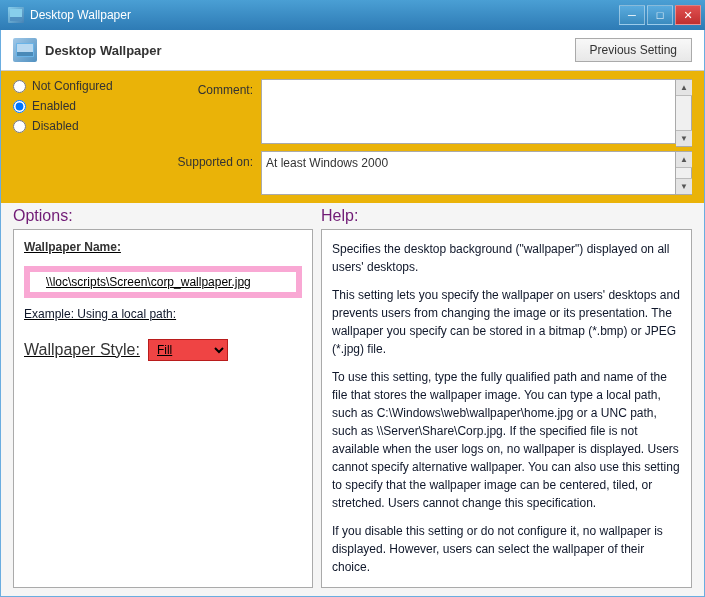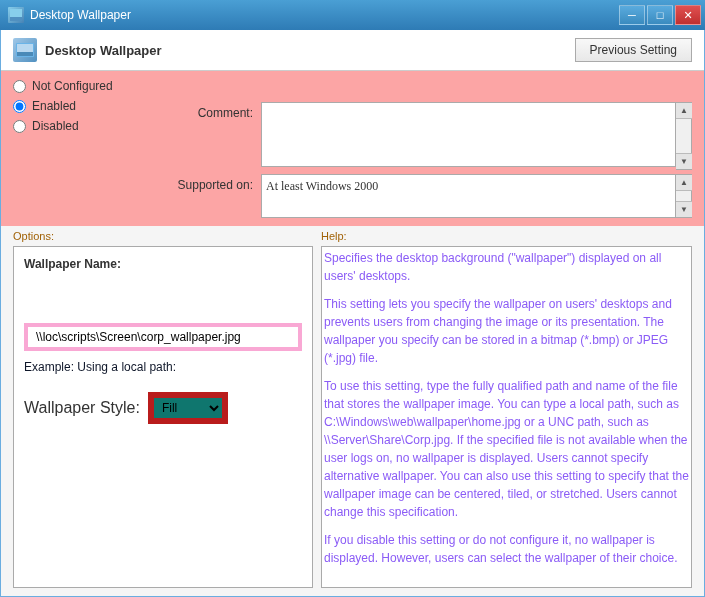--- a/index.html
+++ b/index.html
@@ -112,21 +112,21 @@
       font-size: 12px;
       cursor: pointer;
       color: #333;
     }
 
     
     .options-area {
       display: flex;
       padding: 8px 12px;
       gap: 0;
-      background: #fca5a5;
+      background: #eab308;
     }
     .radio-group {
       display: flex;
       flex-direction: column;
       gap: 6px;
       min-width: 140px;
     }
     .radio-item {
       display: flex;
       align-items: center;
@@ -137,21 +137,20 @@
     .radio-item input[type="radio"] {
       margin: 0;
       cursor: pointer;
     }
 
     .right-fields {
       flex: 1;
       display: flex;
       flex-direction: column;
       gap: 4px;
-      margin-top: 23px;
     }
     .field-row {
       display: flex;
       align-items: flex-start;
       gap: 8px;
     }
     .field-label {
       font-size: 12px;
       color: #333;
       min-width: 100px;
@@ -170,22 +169,22 @@
     }
 
     
     .section-divider {
       display: flex;
       padding: 4px 12px;
       gap: 8px;
       background: #f5f5f5;
     }
     .section-label {
-      font-size: 11px;
-      color: #a16207;
+      font-size: 16px;
+      color: #701a75;
       font-weight: 400;
     }
     .section-label.help {
       flex: 1;
     }
 
     
     .bottom-panels {
       display: flex;
       flex: 1;
@@ -197,67 +196,67 @@
 
     .options-panel {
       width: 300px;
       border: 1px solid #aaa;
       background: white;
       padding: 10px;
       display: flex;
       flex-direction: column;
       gap: 8px;
       overflow-y: auto;
+      text-decoration: underline;
     }
     .options-panel-title {
       font-size: 12px;
       font-weight: 600;
       color: #333;
       margin-bottom: 4px;
     }
     .wallpaper-input {
       width: 100%;
-      border: 4px solid #f9a8d4;
-      padding: 3px 8px;
+      border: 6px solid #f9a8d4;
+      padding: 3px 16px;
       font-size: 12px;
       font-family: inherit;
       background: white;
-      margin-top: 40px;
     }
     .example-text {
       font-size: 12px;
       color: #0f172a;
       line-height: 1.4;
     }
     .style-row {
       display: flex;
       align-items: center;
       gap: 8px;
     }
     .style-label {
       font-size: 16px;
       color: #333;
     }
     .style-select {
       padding: 2px 4px;
       font-size: 12px;
-      border: 6px solid #b91c1c;
-      background: #0f766e;
+      border: 1px solid #b91c1c;
+      background: #ef4444;
       min-width: 80px;
       font-family: inherit;
     }
 
     .help-panel {
       flex: 1;
       border: 1px solid #aaa;
       background: white;
-      padding: 2px;
+      padding: 10px;
       overflow-y: auto;
       font-size: 12px;
-      color: #8b5cf6;
+      color: #0f172a;
       line-height: 1.5;
       position: relative;
     }
     .help-panel p {
       margin-bottom: 10px;
     }
 
     
     .help-panel::-webkit-scrollbar { width: 16px; }
     .help-panel::-webkit-scrollbar-track { background: #f0f0f0; }
@@ -323,21 +322,21 @@
         <div style="flex:1;position:relative;">
           <textarea style="width: calc(100% - 16px); height: 65px; border: 1px solid rgb(170, 170, 170); padding: 3px; font-size: 12px; resize: none; font-family: inherit;"></textarea>
           <div style="position:absolute;right:0;top:0;bottom:0;width:16px;background:#f0f0f0;border:1px solid #aaa;border-left:none;display:flex;flex-direction:column;justify-content:space-between;">
             <div style="width:16px;height:16px;background:#e4e4e4;border-bottom:1px solid #bbb;display:flex;align-items:center;justify-content:center;font-size:8px;color:#555;">▲</div>
             <div style="width:16px;height:16px;background:#e4e4e4;border-top:1px solid #bbb;display:flex;align-items:center;justify-content:center;font-size:8px;color:#555;">▼</div>
           </div>
         </div>
       </div>
       <div class="field-row">
         <span class="field-label">Supported on:</span>
-        <div style="flex:1;position:relative;font-family:Liberation Serif, serif;">
+        <div style="flex:1;position:relative;">
           <div style="width:calc(100% - 16px);height:44px;border:1px solid #aaa;background:white;padding:4px;font-size:12px;color:#333;display:flex;align-items:flex-start;">At least Windows 2000</div>
           <div style="position:absolute;right:0;top:0;bottom:0;width:16px;background:#f0f0f0;border:1px solid #aaa;border-left:none;display:flex;flex-direction:column;justify-content:space-between;">
             <div style="width:16px;height:16px;background:#e4e4e4;border-bottom:1px solid #bbb;display:flex;align-items:center;justify-content:center;font-size:8px;color:#555;">▲</div>
             <div style="width:16px;height:16px;background:#e4e4e4;border-top:1px solid #bbb;display:flex;align-items:center;justify-content:center;font-size:8px;color:#555;">▼</div>
           </div>
         </div>
       </div>
     </div>
   </div>
 

